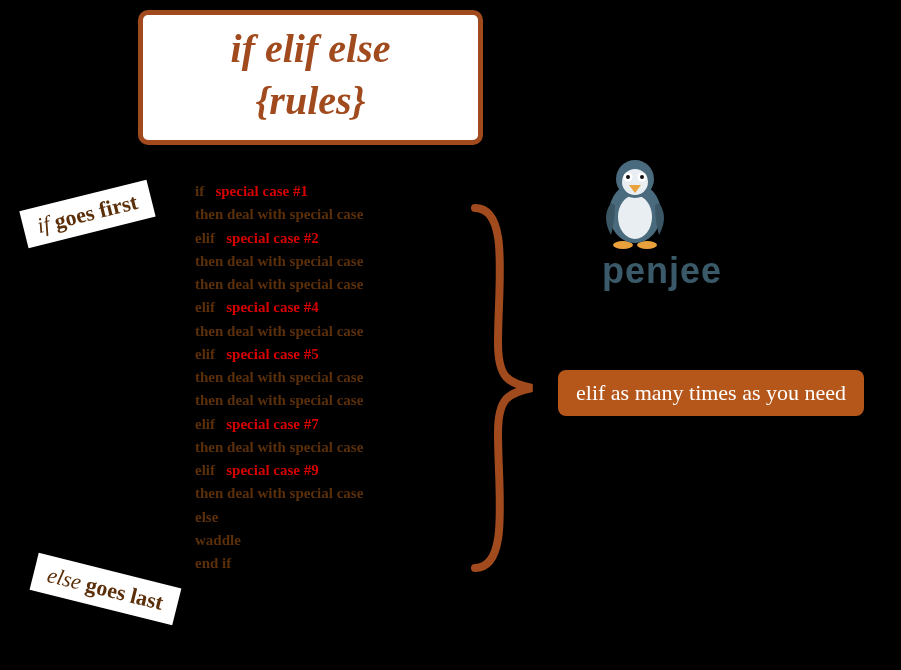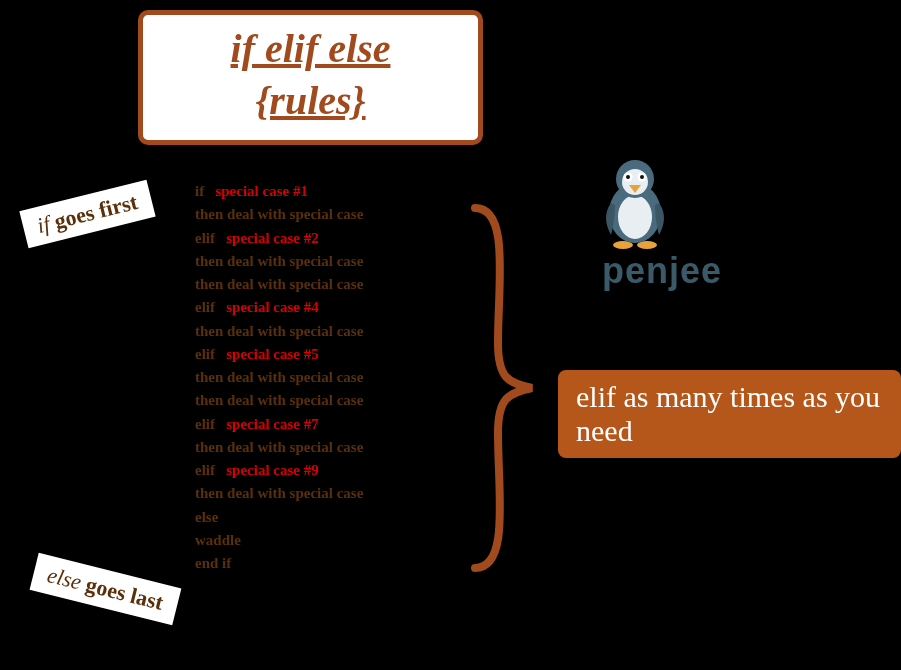--- a/index.html
+++ b/index.html
@@ -21,21 +21,20 @@
     background: #fff;
     border: 5px solid #a04a1d;
     border-radius: 10px;
     text-align: center;
     font-style: italic;
     font-weight: bold;
     color: #a04a1d;
     font-size: 40px;
     line-height: 1.3;
     padding-top: 8px;
-    text-decoration: underline;
   }
   .code-block {
     position: absolute;
     top: 180px;
     left: 195px;
     font-size: 15px;
     font-weight: bold;
     line-height: 1.55;
   }
   .kw { color: #5b2f0a; }
@@ -74,21 +73,21 @@
   .brace svg { width: 100%; height: 100%; }
 
   .elif-box {
     position: absolute;
     top: 370px;
     left: 558px;
     background: #b5571b;
     color: #fff;
     border-radius: 8px;
     padding: 10px 18px;
-    font-size: 30px;
+    font-size: 22px;
   }
 
   .logo {
     position: absolute;
     top: 250px;
     left: 555px;
     font-family: Verdana, Geneva, sans-serif;
     font-weight: bold;
     font-size: 36px;
     color: #3a5a6a;

